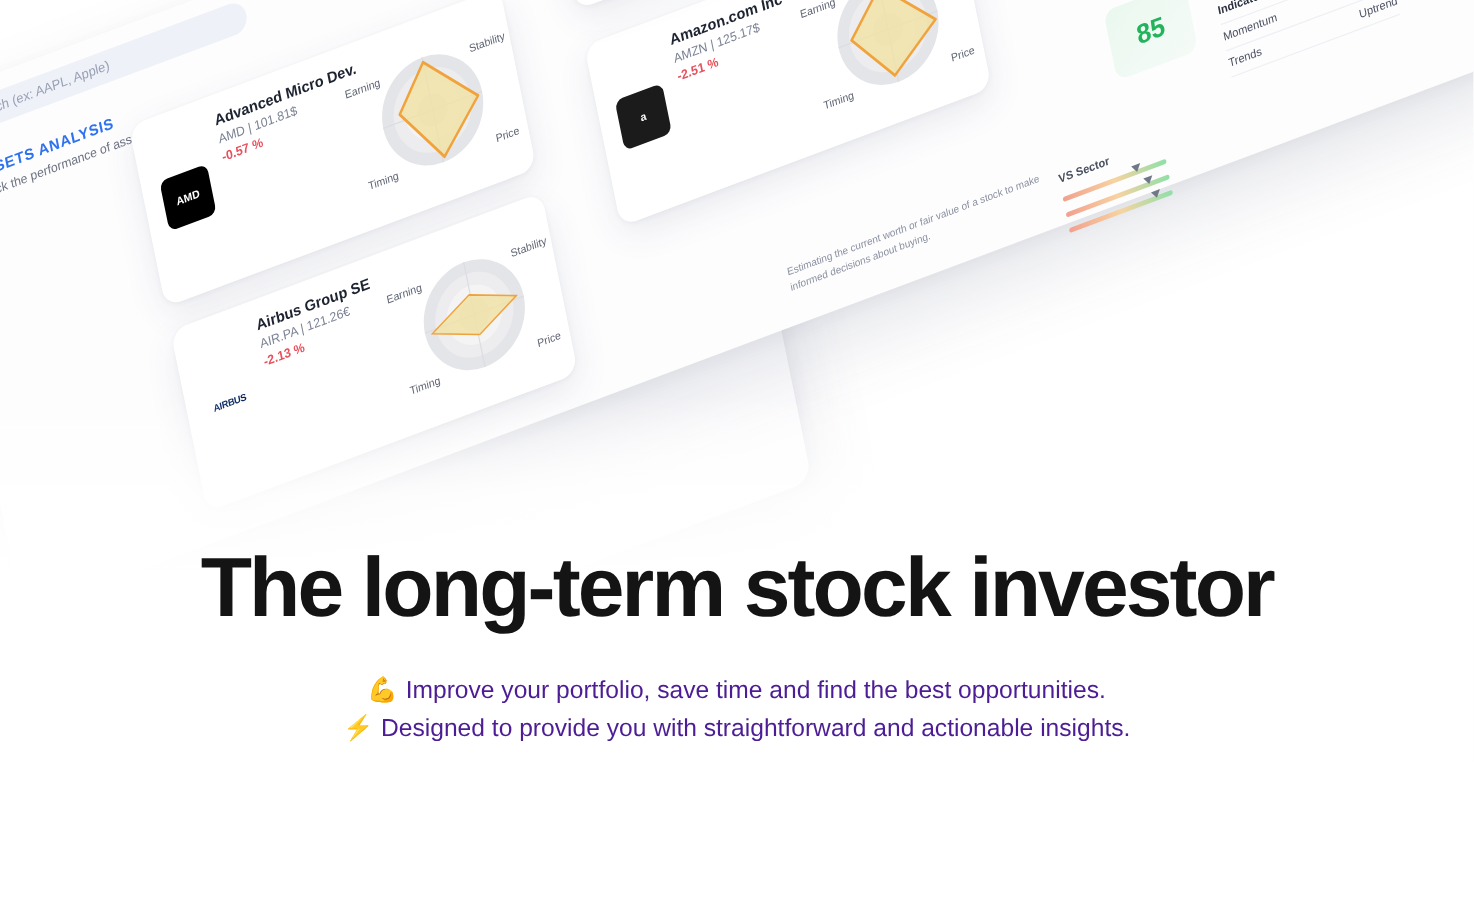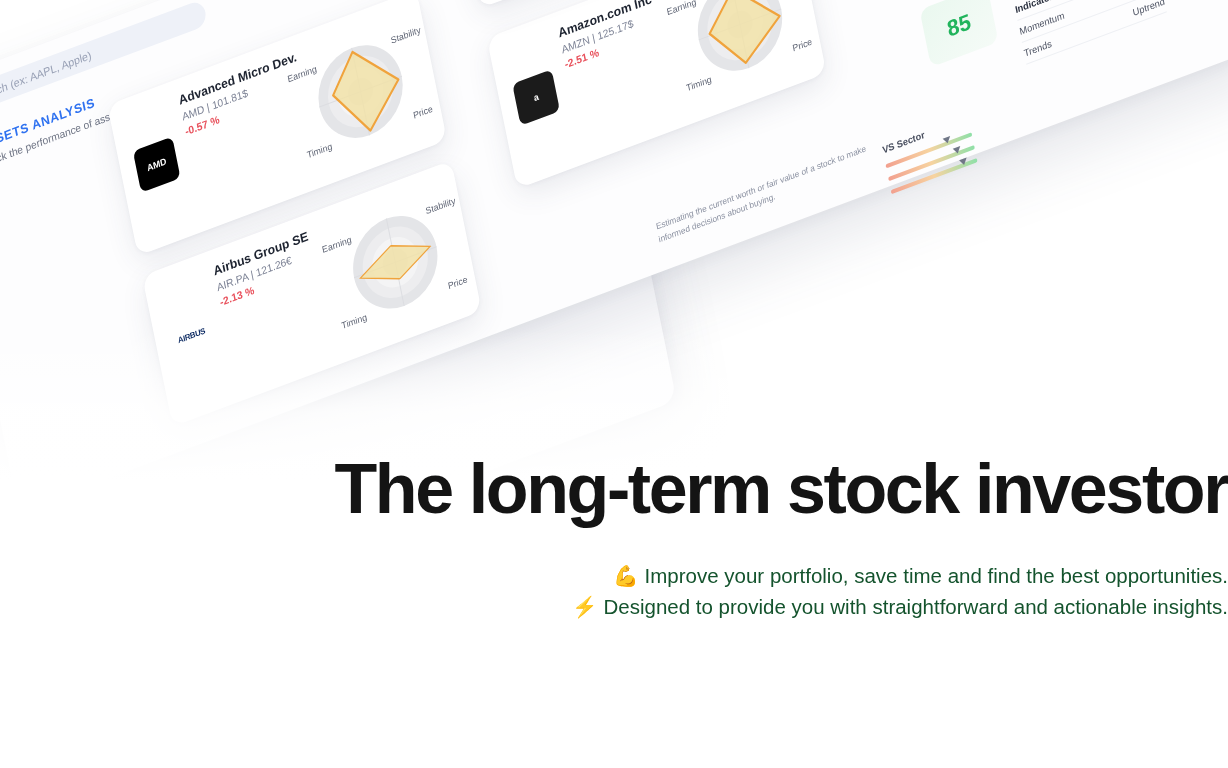--- a/index.html
+++ b/index.html
@@ -133,39 +133,39 @@
   .vs-wrap{ position:absolute; }
   .vs-title{ font-size:9.5px;color:#4a5060;font-weight:bold;margin-bottom:6px;white-space:nowrap;}
   .vs-bar{ width:92px;height:4px;border-radius:3px;margin:9px 0;position:relative;
            background:linear-gradient(90deg,#f2a08f,#f7d3a0,#8fe0a8); }
   .vs-bar .mk{ position:absolute;top:-4px;width:0;height:0;
                border-left:4px solid transparent;border-right:4px solid transparent;
                border-top:6px solid #707787; }
 
   
   #hero{
-    position:absolute; left:0; top:455px; width:1228px; text-align:right; z-index:60;
+    position:absolute; left:0; top:455px; width:1228px; text-align:center; z-index:60;
   }
   #headline{
     font-size:70px;
     font-weight:bold;
     letter-spacing:-2.4px;
     line-height:.98;
     color:#141414;
   }
   #headline .grad{
     background:linear-gradient(95deg,#1b1b1b 0%,#3a3a3a 28%,#8e8e8e 72%,#b9b9b9 100%);
     -webkit-background-clip:text;
     background-clip:text;
     color:transparent;
   }
   #sublines{ margin-top:36px; }
   .subline{
     font-size:20.5px;
-    color:#14532d;
+    color:#4c1d95;
     line-height:1.55;
     white-space:nowrap;
   }
   .subline .emo{ margin-right:6px; }
 </style>
 </head>
 <body>
 
 <div id="stage">
 

